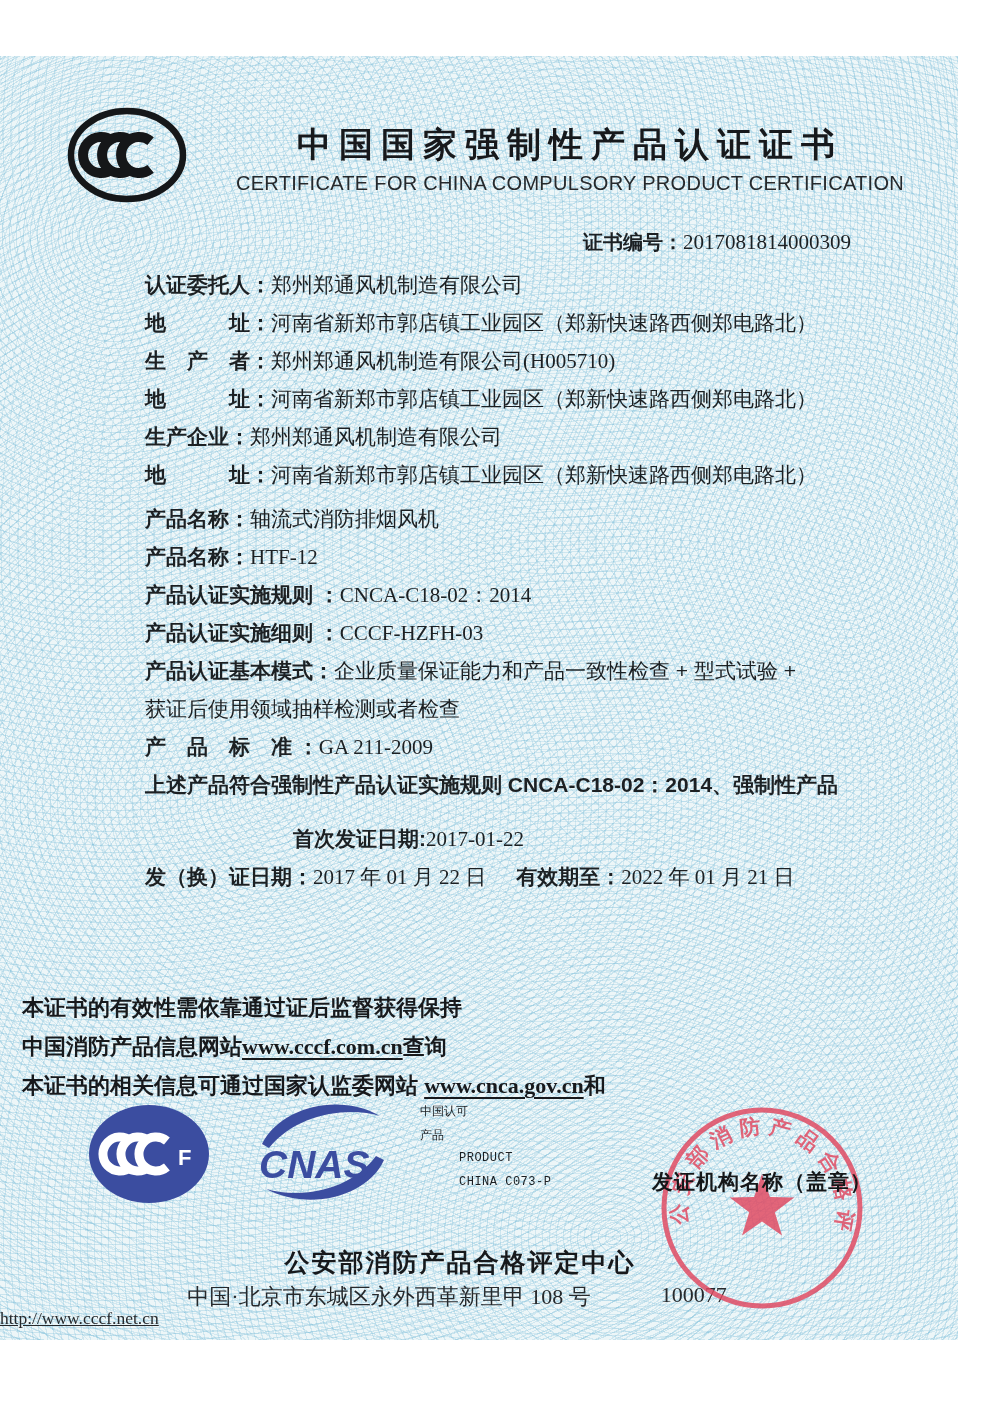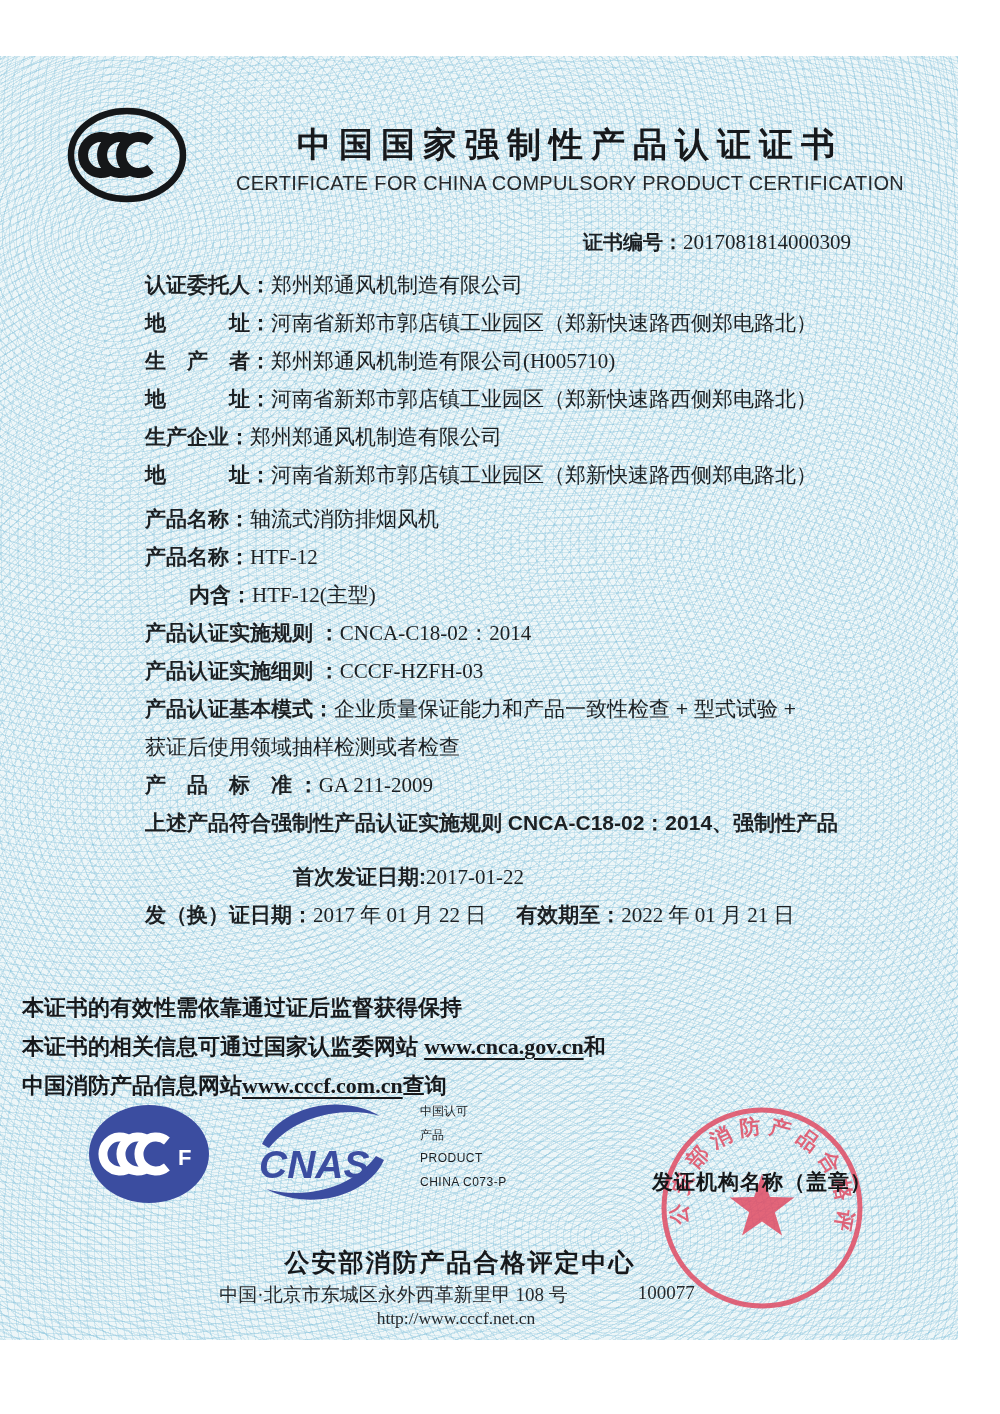--- a/index.html
+++ b/index.html
@@ -36,27 +36,27 @@
   .wrap .block2{display:block;}
   .stmt{font-weight:700;line-height:38px;}
   .stmt span{display:block;}
   .first-issue{padding-left:148px;margin-top:16px;}
   .issue .sp{display:inline-block;width:30px;}
 
   .notice{left:22px;top:988px;width:956px;font-size:22px;line-height:39px;font-weight:700;color:#17191c;}
   .notice .url{font-family:"Liberation Serif","DejaVu Serif",serif;font-weight:600;text-decoration:underline;text-underline-offset:4px;}
 
   .accred{left:420px;top:1100px;font-size:12px;line-height:23.5px;color:#1b1e21;}
-  .accred .lat{font-family:Liberation Sans, sans-serif;letter-spacing:.5px;}
+  .accred .lat{font-family:Liberation Mono, monospace;letter-spacing:.5px;margin-left:39px;}
 
   .issuer-overlay{left:652px;top:1168px;width:270px;font-size:21px;font-weight:700;letter-spacing:1px;color:#151719;z-index:6;}
 
   .org-name{left:0;top:1246px;width:920px;text-align:center;font-size:25px;font-weight:700;letter-spacing:2px;color:#17191c;}
-  .org-addr{left:0;top:1282px;width:914px;display:flex;justify-content:center;gap:70px;font-size:19px;color:#26292c;font-family:"Liberation Serif","DejaVu Serif",serif;}
-  .org-web{left:0;top:1308px;width:912px;text-align:center;font-size:17.5px;font-family:"Liberation Serif","DejaVu Serif",serif;color:#26292c;}
+  .org-addr{left:0;top:1282px;width:914px;display:flex;justify-content:center;gap:70px;font-size:22px;color:#26292c;font-family:"Liberation Serif","DejaVu Serif",serif;}
+  .org-web{left:0;top:1308px;width:912px;font-size:17.5px;font-family:"Liberation Serif","DejaVu Serif",serif;color:#26292c;text-decoration:underline;}
 
   .stamp{left:658px;top:1104px;width:208px;height:208px;z-index:5;opacity:.92;}
 </style>
 </head>
 <body>
 
 <div class="paper"></div>
 
 <svg class="abs" style="left:64px;top:104px;" width="126" height="102" viewBox="0 0 126 102">
   <ellipse cx="63" cy="51" rx="56" ry="44" fill="none" stroke="#151719" stroke-width="6.5"></ellipse>
@@ -74,36 +74,35 @@
 
 <div class="abs rows">
   <div class="row"><span class="lbl">认证委托人：</span><span class="val">郑州郑通风机制造有限公司</span></div>
   <div class="row"><span class="lbl">地　　　址：</span><span class="val">河南省新郑市郭店镇工业园区（郑新快速路西侧郑电路北）</span></div>
   <div class="row"><span class="lbl">生　产　者：</span><span class="val">郑州郑通风机制造有限公司(H005710)</span></div>
   <div class="row"><span class="lbl">地　　　址：</span><span class="val">河南省新郑市郭店镇工业园区（郑新快速路西侧郑电路北）</span></div>
   <div class="row"><span class="lbl">生产企业：</span><span class="val">郑州郑通风机制造有限公司</span></div>
   <div class="row"><span class="lbl">地　　　址：</span><span class="val">河南省新郑市郭店镇工业园区（郑新快速路西侧郑电路北）</span></div>
   <div class="row gap"><span class="lbl">产品名称：</span><span class="val">轴流式消防排烟风机</span></div>
   <div class="row"><span class="lbl">产品名称：</span><span class="val">HTF-12</span></div>
-  <div class="row indent"><span class="lbl">内含：</span><span class="val">HTF-12(主型)</span></div>
   <div class="row"><span class="lbl">产品认证实施规则 ：</span><span class="val">CNCA-C18-02：2014</span></div>
   <div class="row"><span class="lbl">产品认证实施细则 ：</span><span class="val">CCCF-HZFH-03</span></div>
   <div class="wrap"><span class="lbl cjk-b">产品认证基本模式：</span><span class="val block">企业质量保证能力和产品一致性检查 + 型式试验 +</span><span class="val block2">获证后使用领域抽样检测或者检查</span></div>
   <div class="row"><span class="lbl">产　品　标　准 ：</span><span class="val">GA 211-2009</span></div>
   <div class="stmt">
     <span>上述产品符合强制性产品认证实施规则 CNCA-C18-02：2014、强制性产品</span>
   </div>
   <div class="row first-issue"><span class="lbl">首次发证日期:</span><span class="val">2017-01-22</span></div>
   <div class="row issue"><span class="lbl">发（换）证日期：</span><span class="val">2017 年 01 月 22 日</span><span class="sp"></span><span class="lbl">有效期至：</span><span class="val">2022 年 01 月 21 日</span></div>
 </div>
 
 <div class="abs notice">
   <div>本证书的有效性需依靠通过证后监督获得保持</div>
+  <div><span>中国消防产品信息网站</span><span class="url">www.cccf.com.cn</span><span>查询</span></div>
   <div><span>本证书的相关信息可通过国家认监委网站 </span><span class="url">www.cnca.gov.cn</span><span>和</span></div>
-  <div><span>中国消防产品信息网站</span><span class="url">www.cccf.com.cn</span><span>查询</span></div>
 </div>
 
 <svg class="abs" style="left:86px;top:1102px;" width="126" height="104" viewBox="0 0 126 104">
   <ellipse cx="63" cy="52" rx="60" ry="49" fill="#3b4da0"></ellipse>
   <path d="M44.9 39 A17 17 0 1 0 44.9 65" fill="none" stroke="#ffffff" stroke-width="9"></path>
   <path d="M62.9 39 A17 17 0 1 0 62.9 65" fill="none" stroke="#ffffff" stroke-width="9"></path>
   <path d="M80.9 39 A17 17 0 1 0 80.9 65" fill="none" stroke="#ffffff" stroke-width="9"></path>
   <text x="92" y="63" font-size="22" font-weight="bold" fill="#ffffff" font-family="Liberation Sans, DejaVu Sans, sans-serif">F</text>
 </svg>
 

